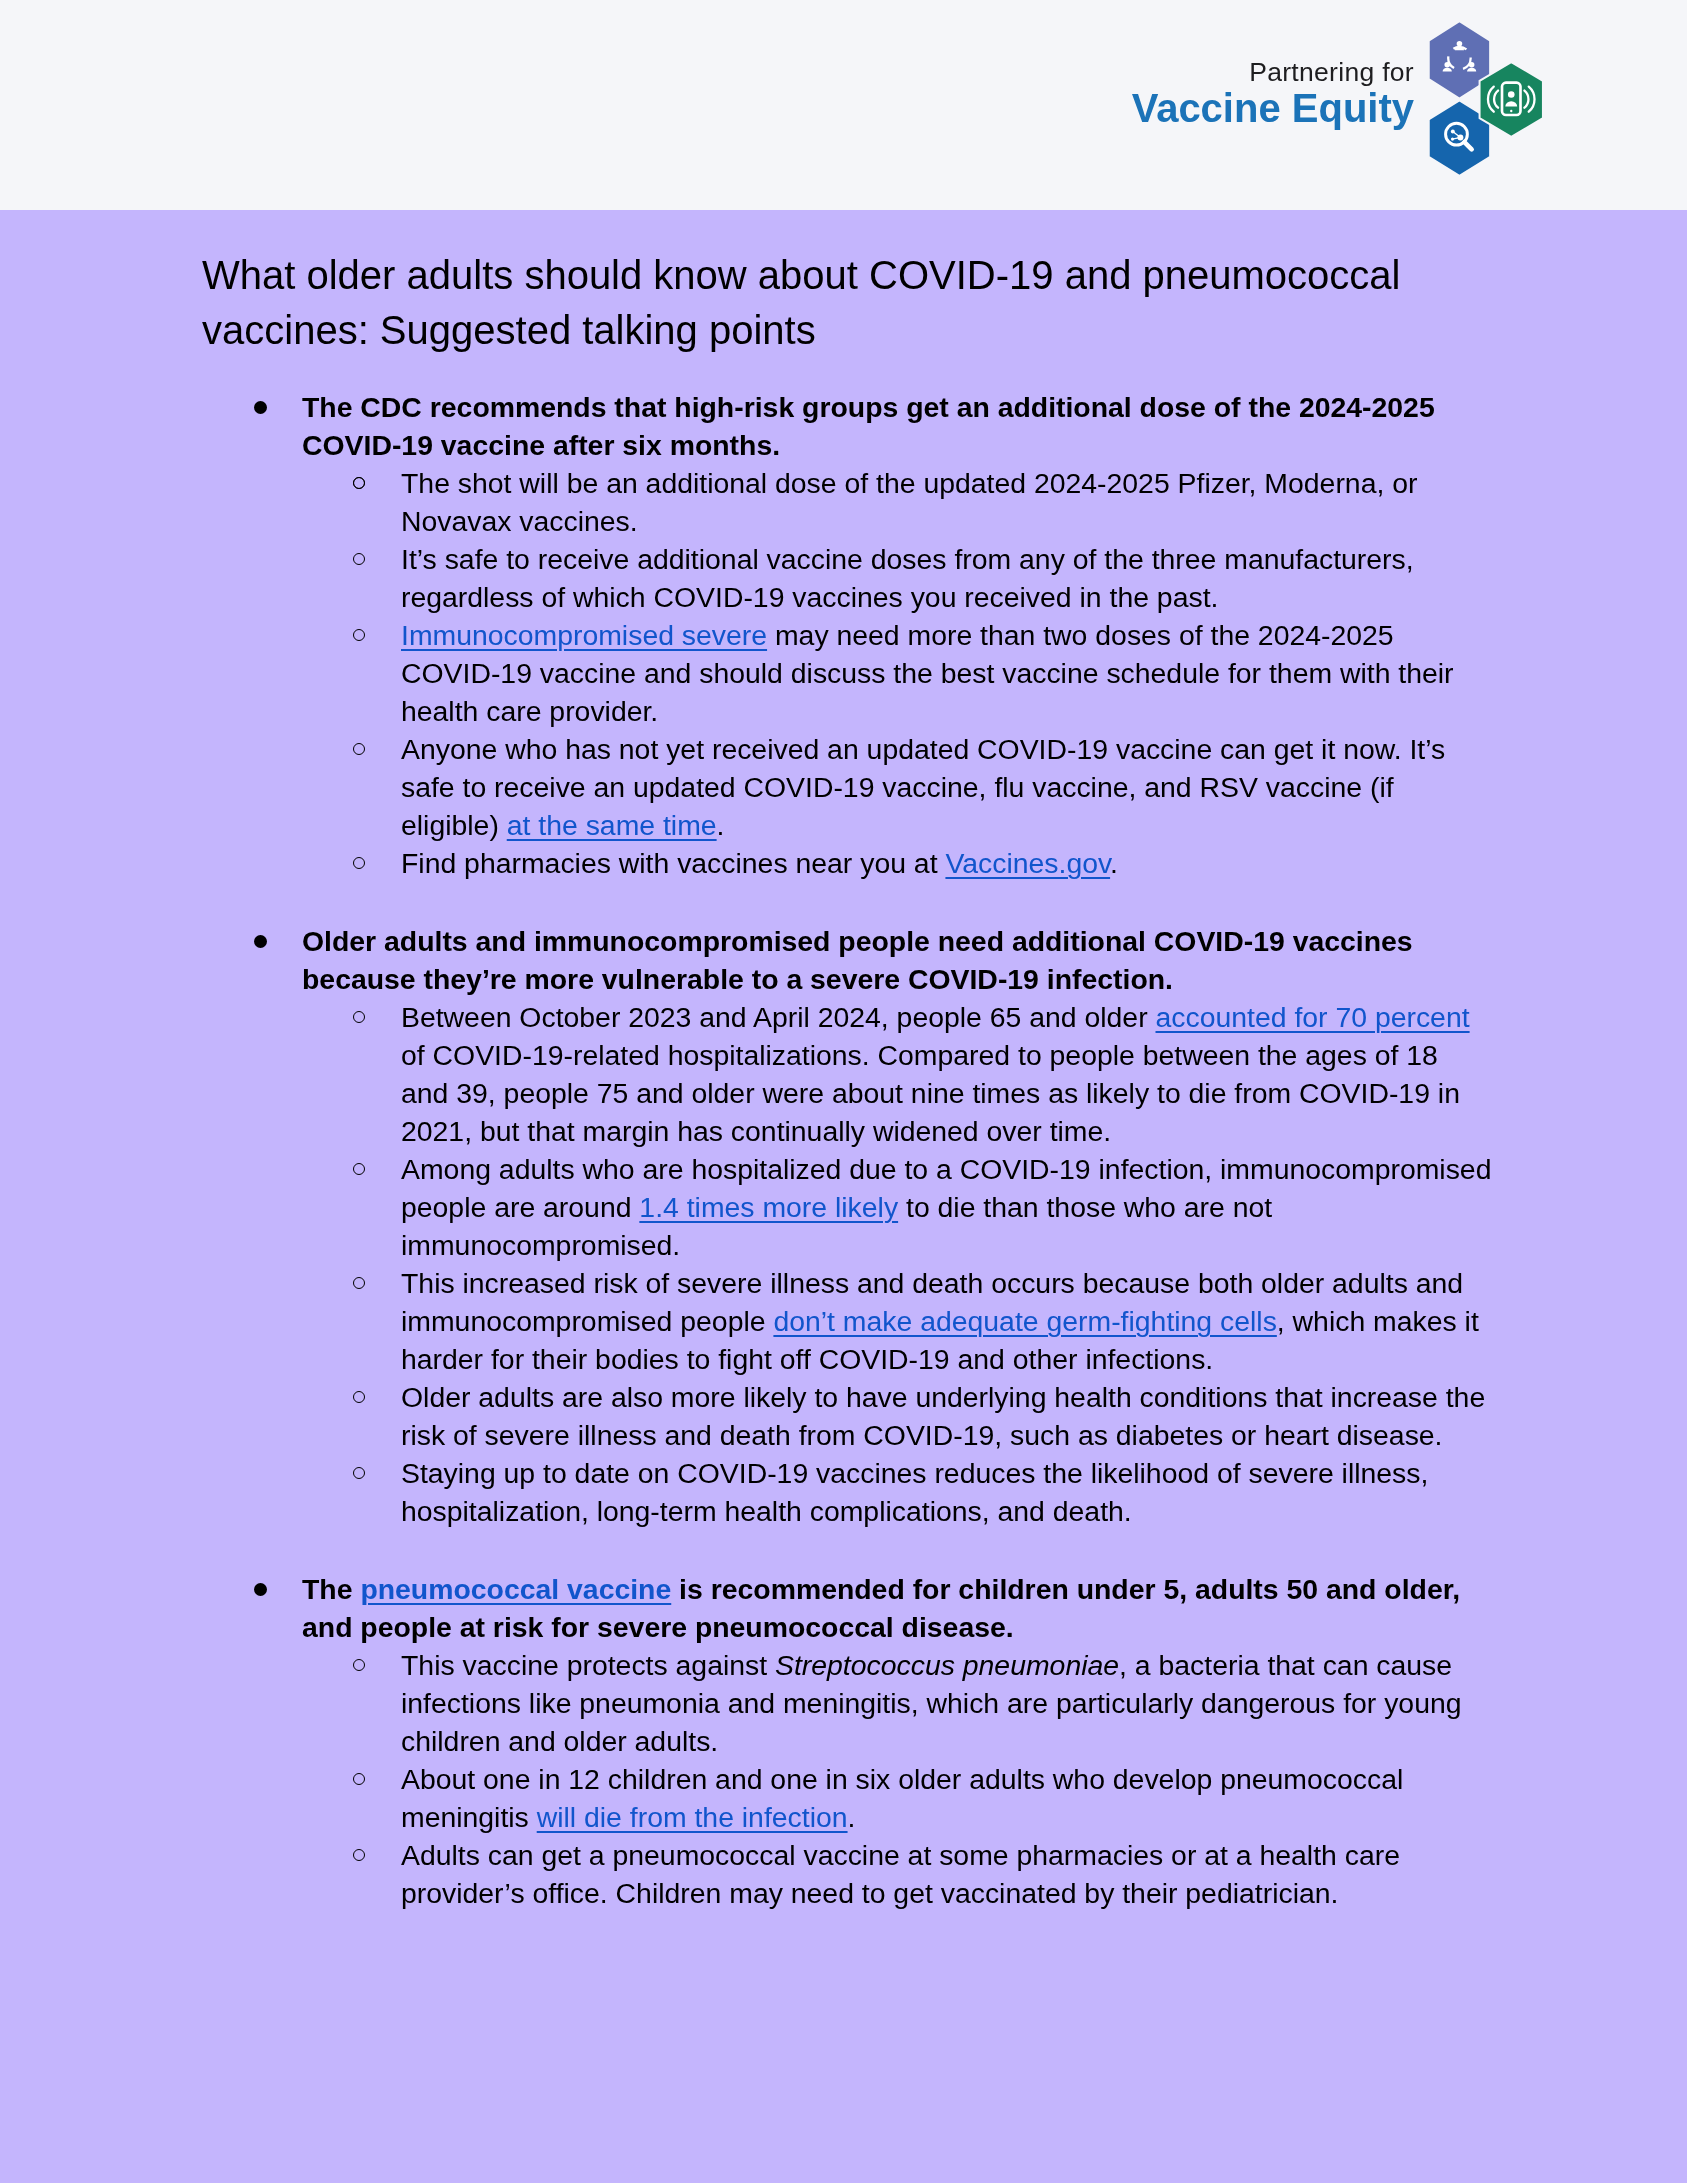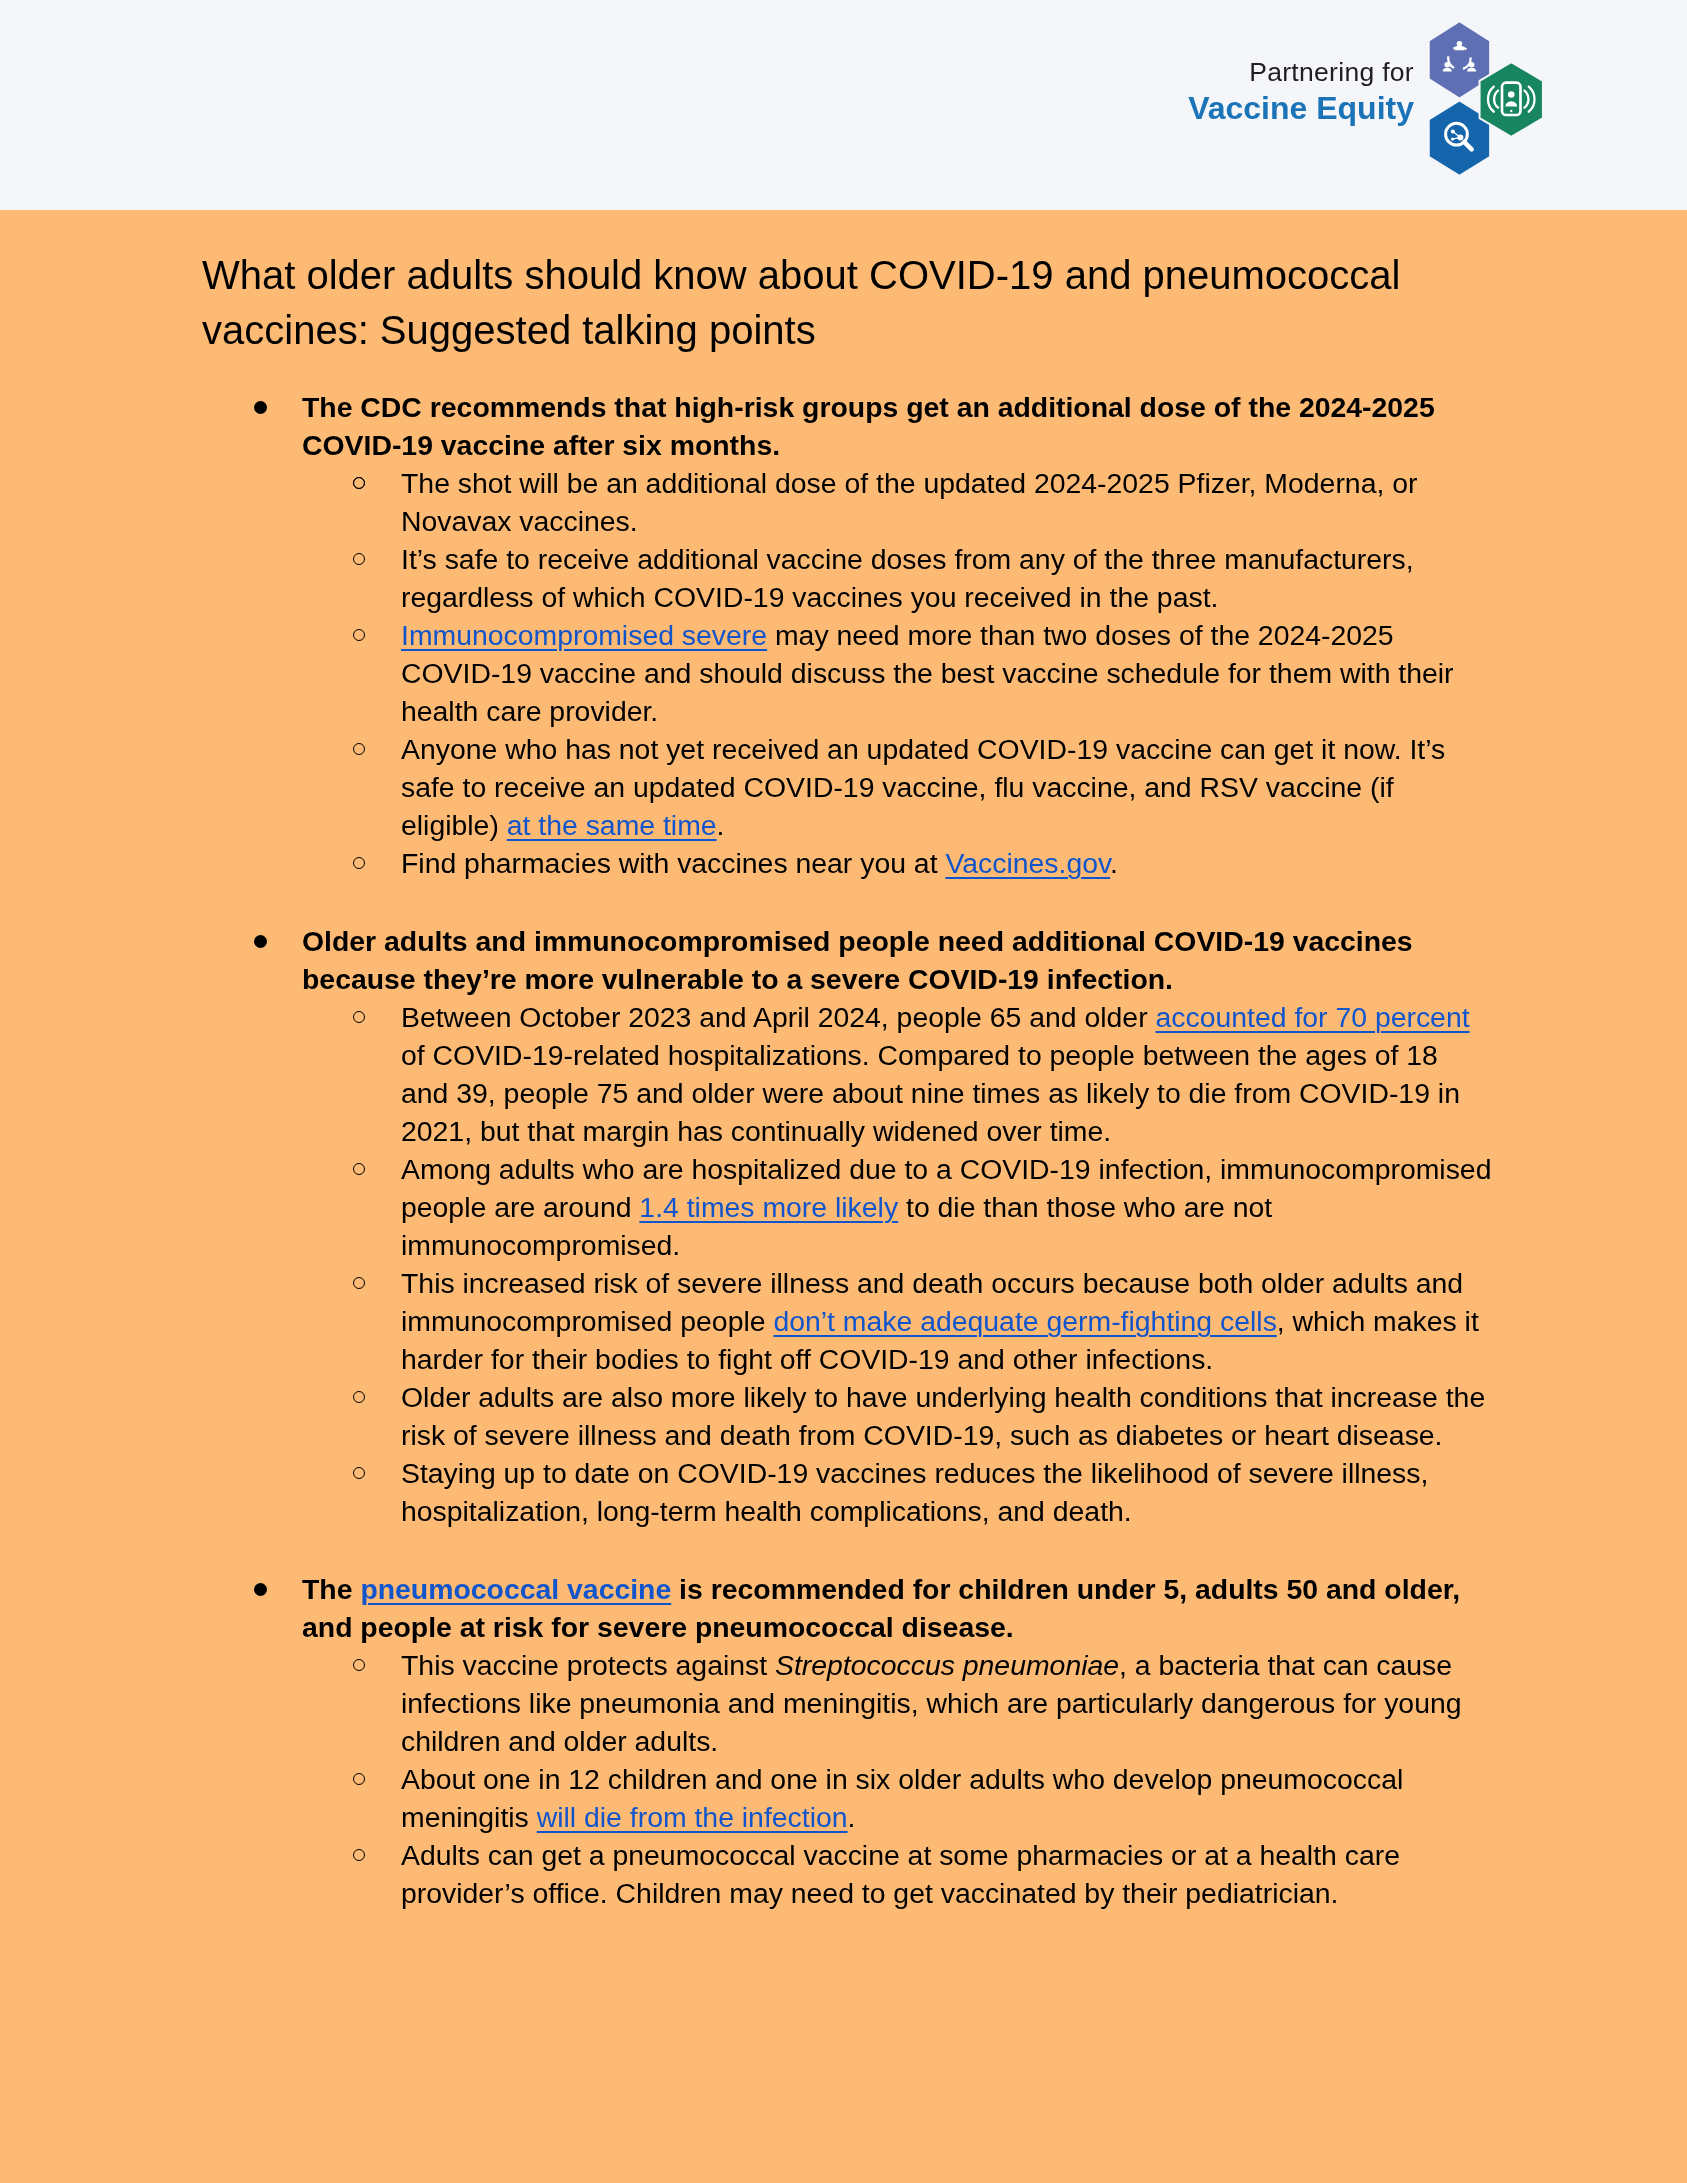--- a/index.html
+++ b/index.html
@@ -1,32 +1,32 @@
 <!DOCTYPE html>
 <html style="--band-bg: #f5f6f9; --logo-dark: #1e1e20; --brand-blue: #1b73b8; --link-color: #1155cc;font-size:10.6px"><head>
 <meta charset="utf-8">
 <style>
   html, body { margin:0; padding:0; background:#ffffff; }
   .page {
     position:relative; width:1687px; height:2183px; overflow:hidden;
-    background:#fdba74; color:#000000;
+    background:#c4b5fd; color:#000000;
     font-family:"Liberation Sans", sans-serif;
   }
   
   .band {
     position:absolute; top:0; left:0; width:1687px; height:210px;
     background:var(--band-bg, #f5f6f9);
   }
   .logo-text { position:absolute; top:56px; right:273px; text-align:right; }
   .logo-line1 {
     font-size:26.5px; line-height:33px; font-weight:400;
     color:var(--logo-dark, #1e1e20); letter-spacing:0.3px;
   }
   .logo-line2 {
-    font-size:32px; line-height:38px; font-weight:700;
+    font-size:40px; line-height:38px; font-weight:700;
     color:var(--brand-blue, #1b73b8);
   }
   .logo-hex { position:absolute; top:16px; left:1422px; }
   
   .doc { position:absolute; top:210px; left:4px; width:1687px; }
   h1.title {
     margin:38px 198px 0 198px;
     font-size:40px; line-height:55px; font-weight:400; color:#000;
   }
   #sections { margin-top:30px; }

